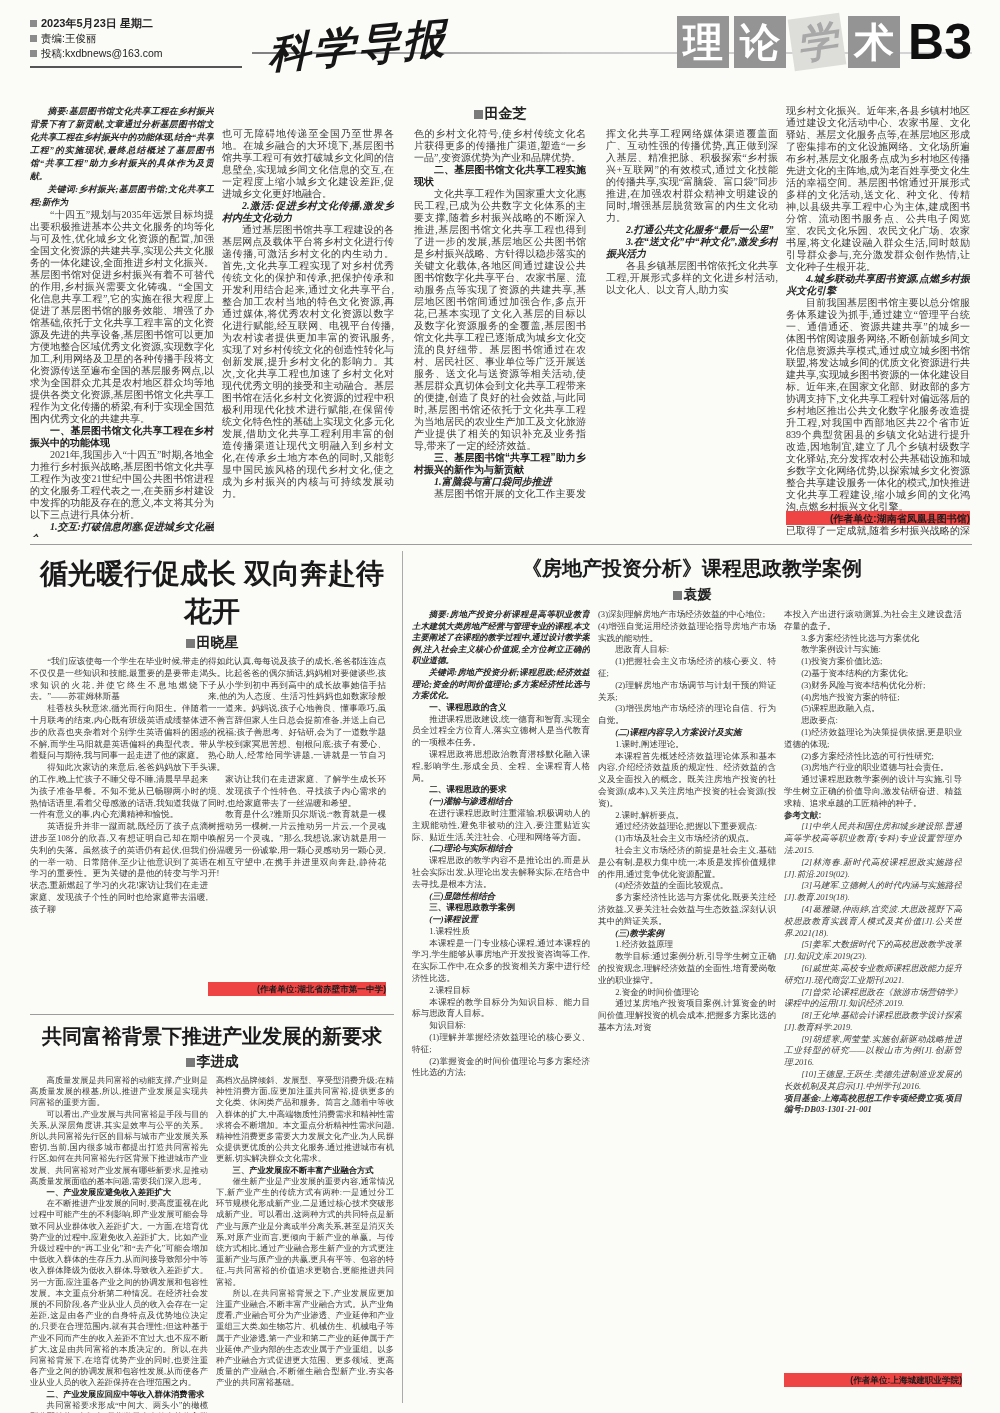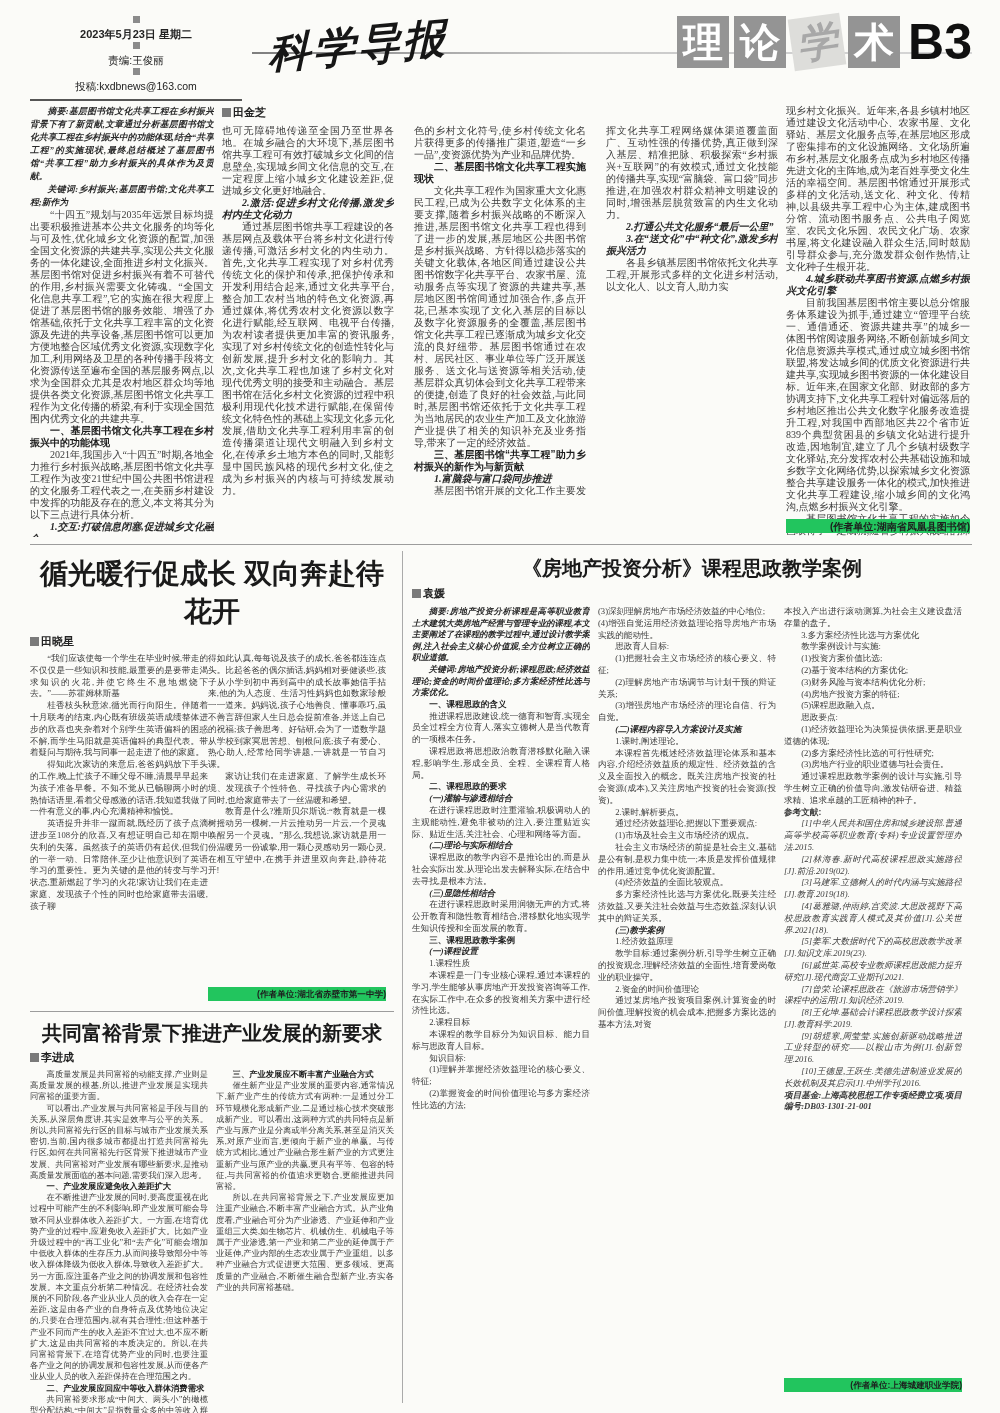--- a/index.html
+++ b/index.html
@@ -6,55 +6,55 @@
   body{width:1000px;height:1413px;overflow:hidden;color:#3b3b3b;
        font-family:"Liberation Serif","DejaVu Serif",serif;}
   .page{padding:16px 28px 0 30px;box-sizing:border-box;width:1000px;height:1413px;}
 
   
   .topbar{position:relative;height:66px;display:flex;align-items:flex-start;}
   .topbar .rule{position:absolute;left:222px;right:0;top:36px;height:2px;
     background:linear-gradient(to right,#7e7e7e,#c9c9c9 45%,#d6d6d6);}
   .info{width:212px;border-bottom:2px solid #555;padding-bottom:5px;z-index:2;background:#fbfbf8;}
   .info-row{display:flex;align-items:center;gap:4px;font-size:10.5px;line-height:15px;color:#222;
-    font-family:"Liberation Sans","DejaVu Sans",sans-serif;flex-direction:column;}
+    font-family:"Liberation Sans","DejaVu Sans",sans-serif;}
   .info-row.first{font-weight:bold;font-size:11px;}
   .sq{display:inline-block;width:7px;height:7px;background:#8b8b8b;flex:0 0 auto;}
   .mast{flex:1;position:relative;padding-left:26px;}
   .logo{display:inline-block;font-size:42px;font-weight:bold;font-style:italic;color:#161616;
     transform:rotate(-5deg) skewX(-4deg);letter-spacing:3px;margin-top:2px;
     font-family:"Liberation Serif","DejaVu Serif",serif;}
   .secblocks{display:flex;align-items:center;gap:5px;z-index:2;}
   .blk{width:52px;height:52px;background:#949494;color:#fff;font-weight:bold;font-size:40px;
     line-height:52px;text-align:center;font-family:"Liberation Sans","DejaVu Sans",sans-serif;}
   .blk.art{background:#ddddda;color:#a8a8a8;font-style:italic;transform:rotate(-8deg);}
   .pageno{font-size:50px;font-weight:bold;color:#101010;margin-left:3px;
     font-family:"Liberation Sans","DejaVu Sans",sans-serif;line-height:52px;}
 
   
   .title{font-weight:bold;color:#1a1a1a;text-align:center;
     font-family:"Liberation Sans","DejaVu Sans",sans-serif;}
-  .byline{display:flex;justify-content:flex-start;align-items:center;gap:2px;
+  .byline{display:flex;justify-content:center;align-items:center;gap:2px;
     font-family:"Liberation Sans","DejaVu Sans",sans-serif;
-    font-weight:bold;font-size:11px;color:#222;}
+    font-weight:bold;font-size:14px;color:#222;}
   .bsq{display:inline-block;width:9px;height:9px;background:#7a7a7a;}
   .ncol{overflow:hidden;position:relative;box-sizing:border-box;}
   .b{margin:0;text-align:justify;}
   .b.body,.b.cont{color:#3b3b3b;}
   .b.body{text-indent:2em;}
   .b.cont{text-indent:0;}
   .b.h1{font-weight:bold;color:#1d1d1d;text-indent:2em;
     font-family:"Liberation Sans","DejaVu Sans",sans-serif;}
   .b.h2{font-weight:bold;font-style:italic;color:#2a2a2a;text-indent:2em;}
   .b.abs,.b.kw{font-weight:bold;font-style:italic;color:#2a2a2a;text-indent:2em;}
   .b.refh{font-weight:bold;text-indent:0;font-family:"Liberation Sans","DejaVu Sans",sans-serif;}
   .b.ref{font-style:italic;text-indent:2em;}
   .b.fund{font-weight:bold;font-style:italic;text-indent:0;}
-  .b.author{position:absolute;bottom:4px;left:0;right:0;text-align:right;font-weight:bold;
-    color:#1d1d1d;background:#22c55e;padding-top:2px;text-indent:0;
+  .b.author{position:absolute;bottom:12px;left:0;right:0;text-align:right;font-weight:bold;
+    color:#1d1d1d;background:#ef4444;padding-top:2px;text-indent:0;
     font-family:"Liberation Sans","DejaVu Sans",sans-serif;}
 
   
   .art1{margin-top:23px;display:flex;gap:8px;height:432px;}
   .art1 .side{width:184px;height:432px;}
   .a1mid{width:556px;}
   .a1title{font-size:21px;letter-spacing:0.5px;padding:3px 0 4px;}
   .a1cols{display:flex;gap:20px;height:372px;margin-top:5px;}
   .a1cols .ncol{width:180px;height:372px;}
   .art1 .b{font-size:10px;line-height:12px;}
@@ -204,20 +204,21 @@
           <div class="ncol">
               <p class="b body">高质量发展是共同富裕的动能支撑,产业则是高质量发展的根基,所以,推进产业发展是实现共同富裕的重要方面。</p>
               <p class="b body">可以看出,产业发展与共同富裕是手段与目的关系,从深层角度讲,其实是效率与公平的关系。所以,共同富裕先行区的目标与城市产业发展关系密切,当前,国内很多城市都提出打造共同富裕先行区,如何在共同富裕先行区背景下推进城市产业发展、共同富裕对产业发展有哪些新要求,是推动高质量发展面临的基本问题,需要我们深入思考。</p>
               <p class="b h1">一、产业发展应避免收入差距扩大</p>
               <p class="b body">在不断推进产业发展的同时,要高度重视在此过程中可能产生的不利影响,即产业发展可能会导致不同从业群体收入差距扩大。一方面,在培育优势产业的过程中,应避免收入差距扩大。比如产业升级过程中的“再工业化”和“去产化”可能会增加中低收入群体的生存压力,从而间接导致部分中等收入群体降级为低收入群体,导致收入差距扩大。另一方面,应注重各产业之间的协调发展和包容性发展。本文重点分析第二种情况。在经济社会发展的不同阶段,各产业从业人员的收入会存在一定差距,这是由各产业的自身特点及优势地位决定的,只要在合理范围内,就有其合理性;但这种基于产业不同而产生的收入差距不宜过大,也不应不断扩大,这是由共同富裕的本质决定的。所以,在共同富裕背景下,在培育优势产业的同时,也要注重各产业之间的协调发展和包容性发展,从而使各产业从业人员的收入差距保持在合理范围之内。</p>
               <p class="b h1">二、产业发展应回应中等收入群体消费需求</p>
               <p class="b body">共同富裕要求形成“中间大、两头小”的橄榄型分配结构,“中间大”是指数量众多的中等收入群体。随着共同富裕的不断推进,中等收入群体会不断扩大,橄榄型收入结构会逐渐形成。</p>
               <p class="b body">中等收入群体的扩大会对消费产生直接影响:在物质性消费方面,大众消费品将逐渐向中</p>
             </div>
           <div class="ncol">
+              <p class="b cont">高档次品牌倾斜、发展型、享受型消费升级;在精神性消费方面,应更加注重共同富裕,提供更多的文化类、休闲类产品和服务。简言之,随着中等收入群体的扩大,中高端物质性消费需求和精神性需求将会不断增加。本文重点分析精神性需求问题,精神性消费更多需要大力发展文化产业,为人民群众提供更优质的公共文化服务,通过推进城市有机更新,切实解决群众文化需求。</p>
               <p class="b h1">三、产业发展应不断丰富产业融合方式</p>
               <p class="b body">催生新产业是产业发展的重要内容,通常情况下,新产业产生的传统方式有两种:一是通过分工环节规模化形成新产业,二是通过核心技术突破形成新产业。可以看出,这两种方式的共同特点是新产业与原产业是分离或半分离关系,甚至是消灭关系,对原产业而言,更倾向于新产业的单赢。与传统方式相比,通过产业融合形生新产业的方式更注重新产业与原产业的共赢,更具有平等、包容的特征,与共同富裕的价值追求更吻合,更能推进共同富裕。</p>
               <p class="b body">所以,在共同富裕背景之下,产业发展应更加注重产业融合,不断丰富产业融合方式。从产业角度看,产业融合可分为产业渗透、产业延伸和产业重组三大类,如生物芯片、机械仿生、机械电子等属于产业渗透,第一产业和第二产业的延伸属于产业延伸,产业内部的生态农业属于产业重组。以多种产业融合方式促进更大范围、更多领域、更高质量的产业融合,不断催生融合型新产业,夯实各产业的共同富裕基础。</p>
               <p class="b author">(作者单位:中共威海市委党校)</p>
             </div>
         </div>
       </div>
 
     </div>
 
@@ -235,21 +236,20 @@
             <p class="b kw">关键词:房地产投资分析;课程思政;经济效益理论;资金的时间价值理论;多方案经济性比选与方案优化。</p>
             <p class="b h1">一、课程思政的含义</p>
             <p class="b body">推进课程思政建设,统一德育和智育,实现全员全过程全方位育人,落实立德树人是当代教育的一项根本任务。</p>
             <p class="b body">课程思政将思想政治教育潜移默化融入课程,影响学生,形成全员、全程、全课程育人格局。</p>
             <p class="b h1">二、课程思政的要求</p>
             <p class="b h2">(一)灌输与渗透相结合</p>
             <p class="b body">在进行课程思政时注重灌输,积极调动人的主观能动性,避免非被动的注入,要注重贴近实际、贴近生活,关注社会、心理和网络等方面。</p>
             <p class="b h2">(二)理论与实际相结合</p>
             <p class="b body">课程思政的教学内容不是推论出的,而是从社会实际出发,从理论出发去解释实际,在结合中去寻找,是根本方法。</p>
             <p class="b h2">(三)显隐性相结合</p>
-            <p class="b body">在进行课程思政时采用润物无声的方式,将公开教育和隐性教育相结合,潜移默化地实现学生知识传授和全面发展的教育。</p>
             <p class="b h1">三、课程思政教学案例</p>
             <p class="b h2">(一)课程设置</p>
             <p class="b body">1.课程性质</p>
             <p class="b body">本课程是一门专业核心课程,通过本课程的学习,学生能够从事房地产开发投资咨询等工作,在实际工作中,在众多的投资相关方案中进行经济性比选。</p>
             <p class="b body">2.课程目标</p>
             <p class="b body">本课程的教学目标分为知识目标、能力目标与思政育人目标。</p>
             <p class="b body">知识目标:</p>
             <p class="b body">(1)理解并掌握经济效益理论的核心要义、特征;</p>
             <p class="b body">(2)掌握资金的时间价值理论与多方案经济性比选的方法;</p>
           </div>

